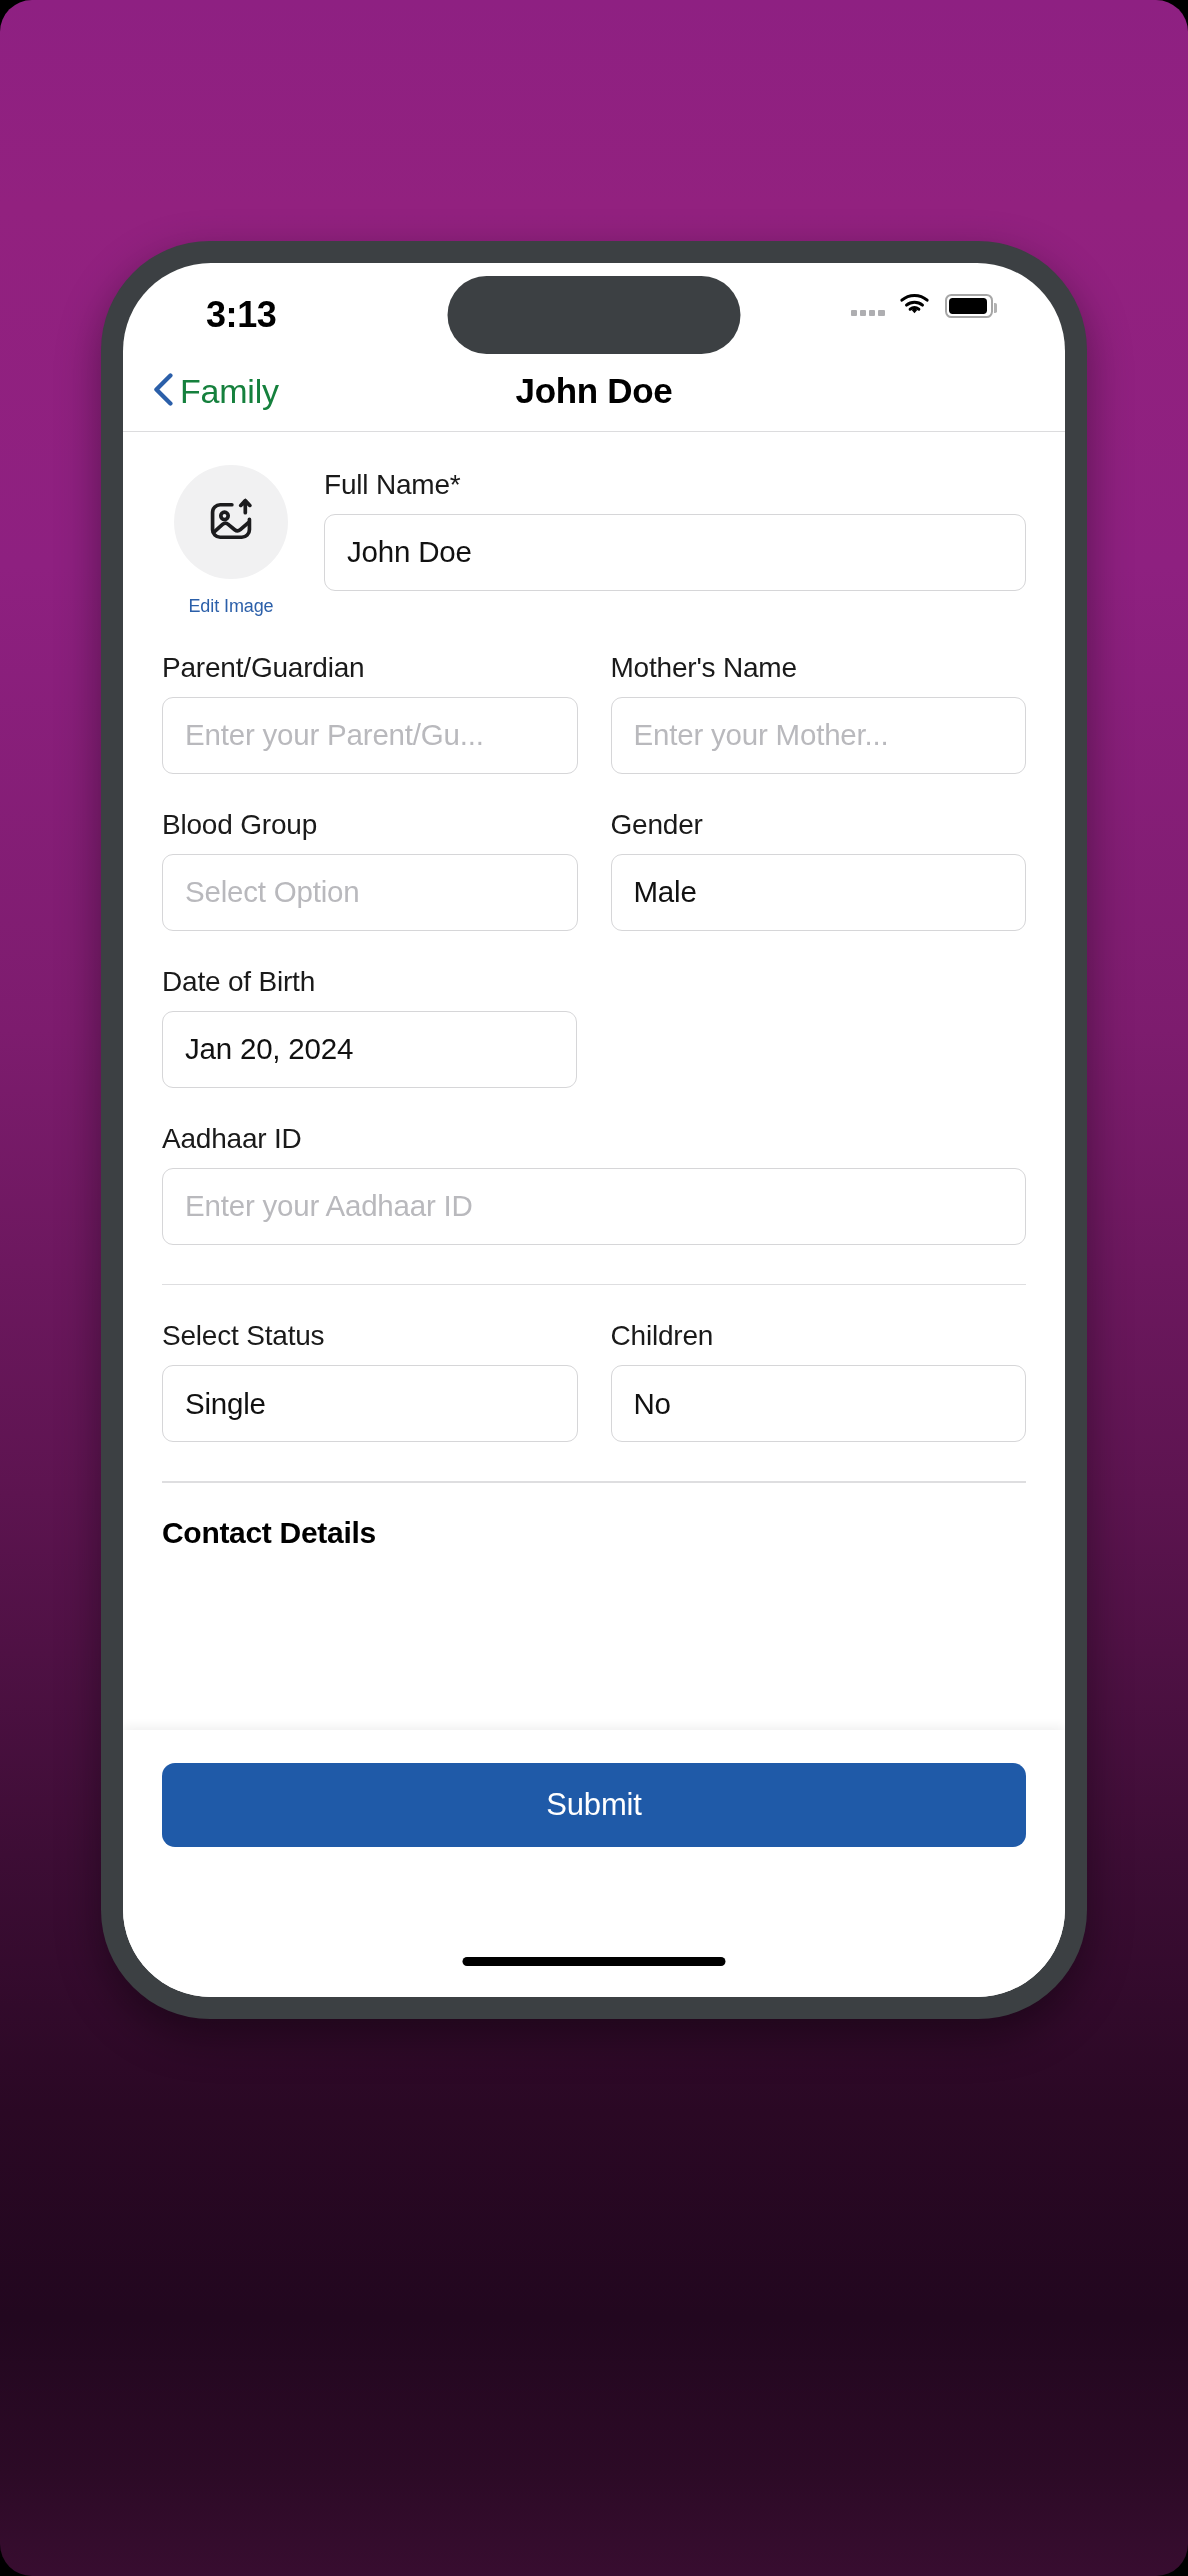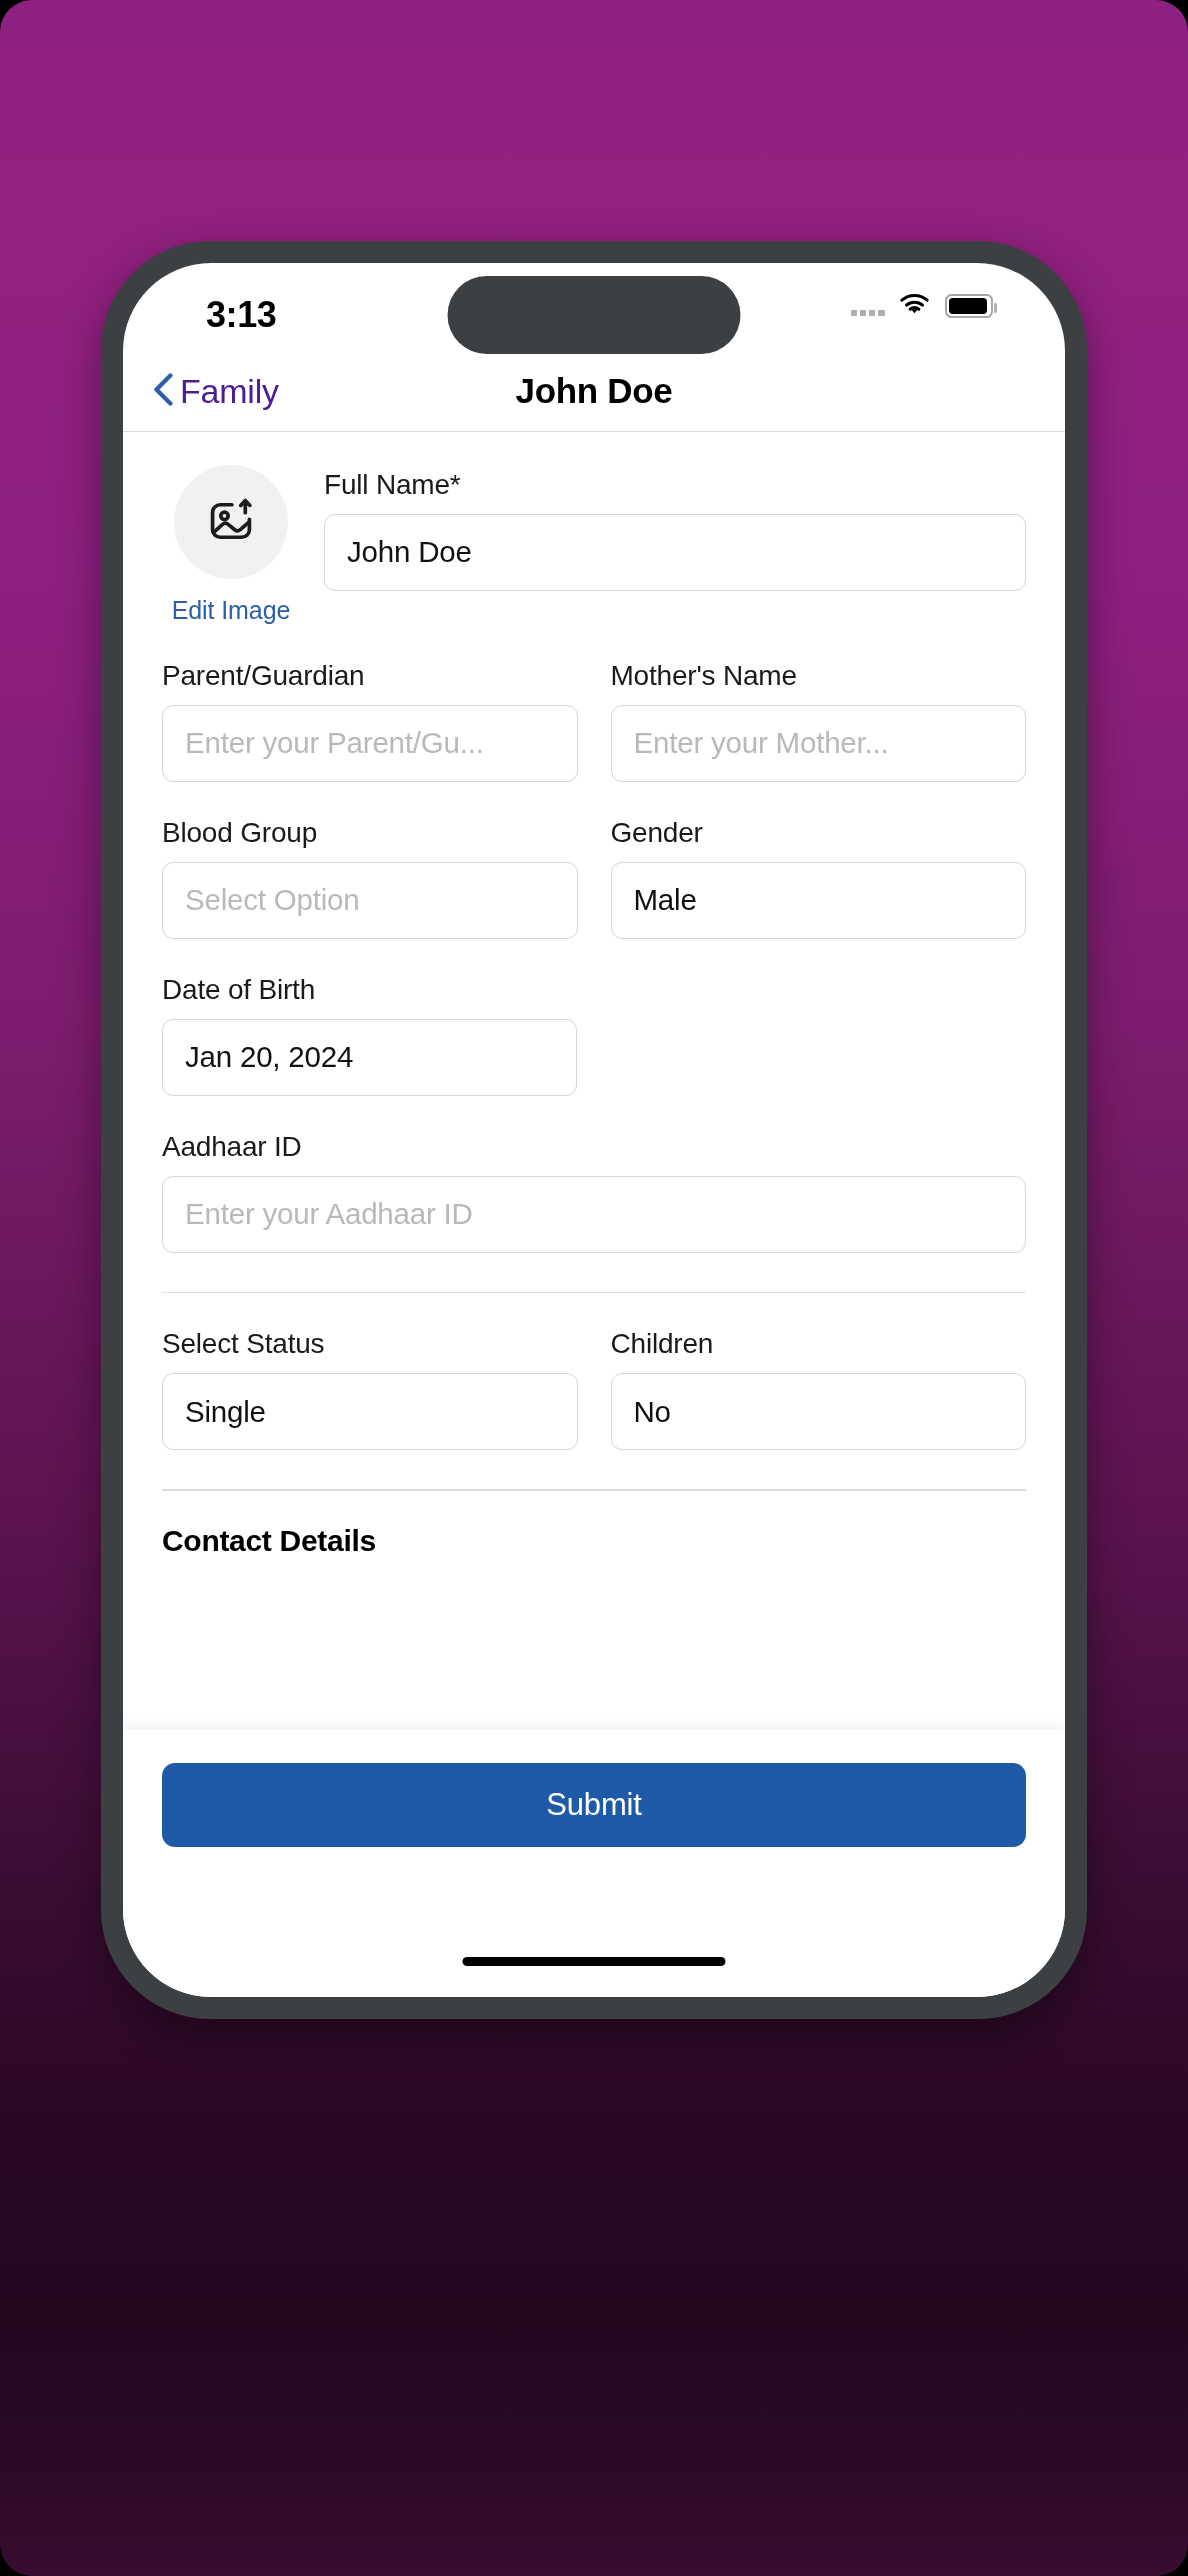--- a/index.html
+++ b/index.html
@@ -148,21 +148,21 @@
     align-items: center;
     gap: 7.4px;
     margin-left: 29.5px;
     cursor: pointer;
   }
   .chevron-left {
     width: 20px; height: 33px;
   }
   .nav-back-label {
     font-size: 34px;
-    color: #4c1d95;
+    color: #15803d;
     letter-spacing: -0.2px;
   }
   .nav-title {
     position: absolute;
     left: 50%;
     transform: translateX(-50%);
     font-size: 35px;
     font-weight: bold;
     color: #000;
     letter-spacing: -0.3px;
@@ -197,21 +197,21 @@
     height: 114px;
     border-radius: 50%;
     background: #f1f1f2;
     display: flex;
     align-items: center;
     justify-content: center;
   }
   .avatar svg { width: 52px; height: 52px; }
   .edit-image {
     margin-top: 16.6px;
-    font-size: 25px;
+    font-size: 18px;
     color: #2b5fa9;
     cursor: pointer;
     letter-spacing: -0.1px;
   }
   .fullname-col {
     flex: 1;
     padding-top: 3.7px;
   }
 
   

